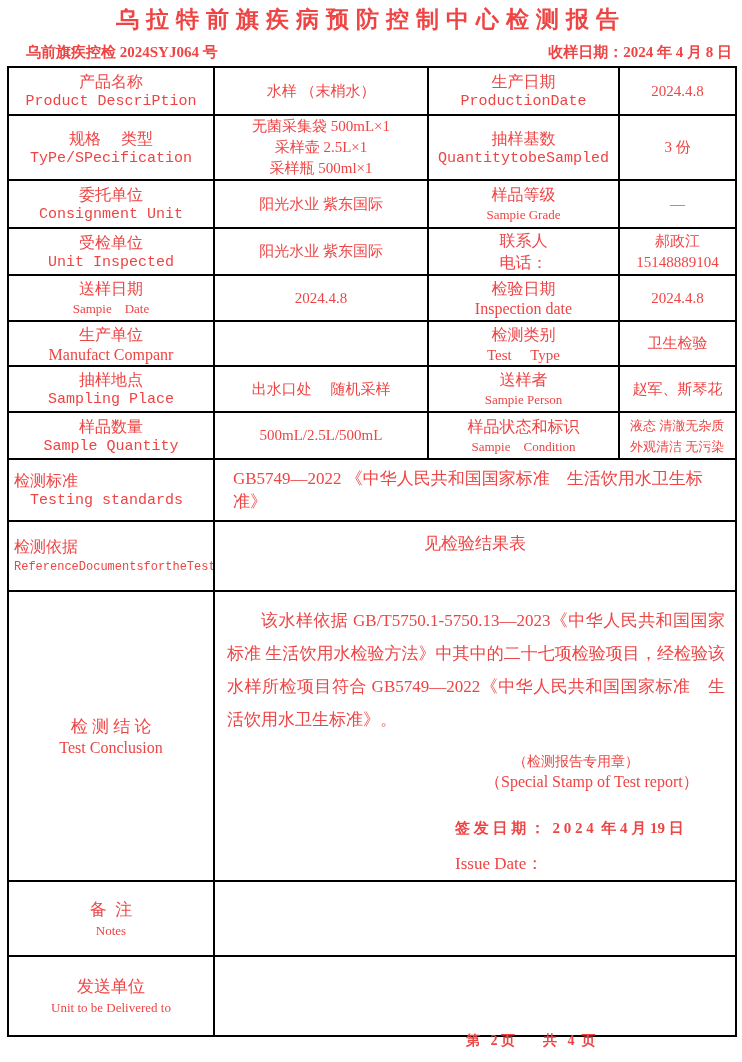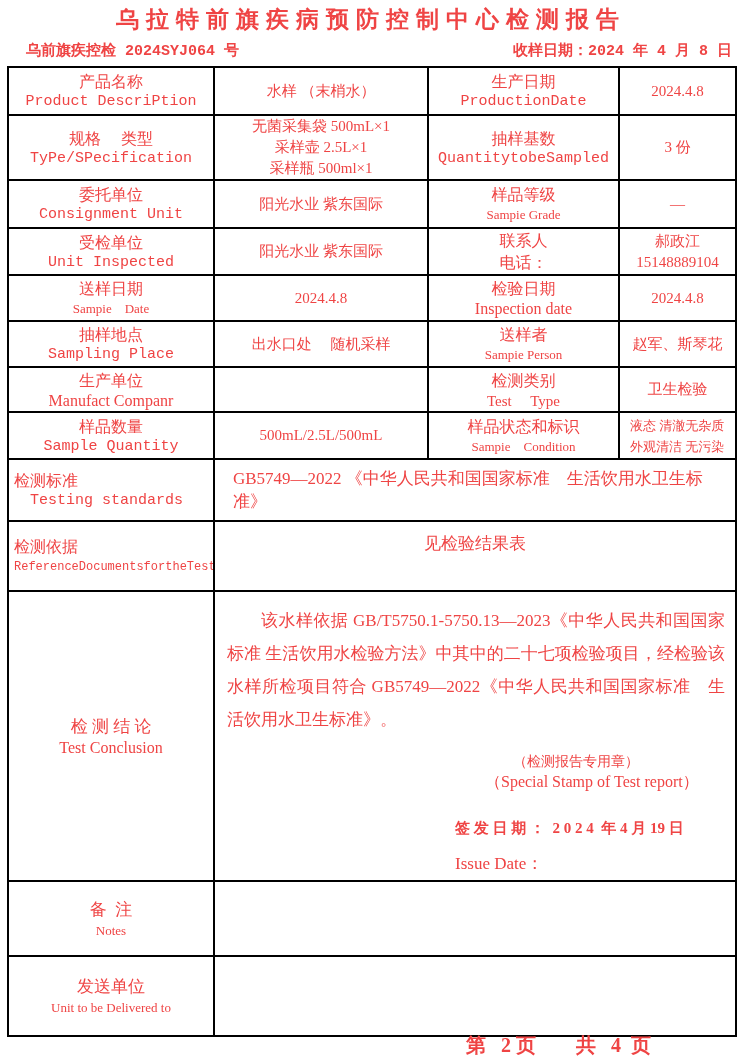--- a/index.html
+++ b/index.html
@@ -7,21 +7,21 @@
   .page {
     width:742px; height:1062px; background:#fff; color:#ef4444;
     position:relative; margin:0 auto; overflow:hidden;
   }
   .title {
     text-align:center; font-size:23px; font-weight:bold;
     letter-spacing:7px; padding-top:5px; line-height:30px;
   }
   .subheader {
     display:flex; justify-content:space-between; align-items:flex-end;
-    font-size:15px; font-weight:bold; margin:7px 10px 3px 26px; line-height:20px;font-family:Liberation Mono, monospace;
+    font-size:15px; font-weight:bold; margin:7px 10px 3px 26px; line-height:20px;
   }
   table.report {
     border-collapse:collapse; table-layout:fixed;
     width:728px; margin:4px 0 0 7px;
   }
   td { border:2px solid #000; vertical-align:middle; overflow:hidden; }
   .lab { text-align:center; }
   .zh { font-size:16px; line-height:22px; white-space:pre; }
   .zh-big { font-size:17px; line-height:24px; white-space:pre; }
   .en { font-size:13px; line-height:18px; white-space:pre; }
@@ -44,21 +44,21 @@
   .stamp-en { margin-top:0; margin-left:258px; font-size:16px; line-height:20px; }
   .issue-zh { margin-top:26px; margin-left:228px; font-size:15px; font-weight:bold; line-height:20px; white-space:pre; }
   .issue-en { margin-top:16px; margin-left:228px; font-size:17px; line-height:20px; }
   .footer-signs { position:absolute; left:0; top:996px; width:742px; height:22px;
     font-size:15px; font-weight:bold; }
   .footer-signs span { position:absolute; white-space:pre; }
   .sign-approver { left:8px; }
   .sign-reviewer { left:271px; }
   .sign-inspector { left:430px; }
   .page-line { position:absolute; left:0; top:1032px; width:742px;
-    font-size:20px; font-weight:bold; white-space:pre; padding-left:466px; }
+    font-size:14px; font-weight:bold; white-space:pre; padding-left:466px; }
 </style>
 </head>
 <body>
 
 <div class="page">
 
   <div class="title">乌拉特前旗疾病预防控制中心检测报告</div>
 
   <div class="subheader">
     <span>乌前旗疾控检 2024SYJ064 号</span>
@@ -139,44 +139,44 @@
         <div class="en">Sampie　Date</div>
       </td>
       <td class="val">2024.4.8</td>
       <td class="lab">
         <div class="zh">检验日期</div>
         <div class="en en-lg">Inspection date</div>
       </td>
       <td class="val">2024.4.8</td>
     </tr>
 
+    <tr style="height:45px">
+      <td class="lab">
+        <div class="zh">生产单位</div>
+        <div class="en en-lg">Manufact Companr</div>
+      </td>
+      <td class="val"></td>
+      <td class="lab">
+        <div class="zh">检测类别</div>
+        <div class="en en-md">Test　 Type</div>
+      </td>
+      <td class="val">卫生检验</td>
+    </tr>
+
     <tr style="height:46px">
       <td class="lab">
         <div class="zh">抽样地点</div>
         <div class="en mono">Sampling Place</div>
       </td>
       <td class="val">出水口处　 随机采样</td>
       <td class="lab">
         <div class="zh">送样者</div>
         <div class="en">Sampie Person</div>
       </td>
       <td class="val">赵军、斯琴花</td>
-    </tr>
-
-    <tr style="height:45px">
-      <td class="lab">
-        <div class="zh">生产单位</div>
-        <div class="en en-lg">Manufact Companr</div>
-      </td>
-      <td class="val"></td>
-      <td class="lab">
-        <div class="zh">检测类别</div>
-        <div class="en en-md">Test　 Type</div>
-      </td>
-      <td class="val">卫生检验</td>
     </tr>
 
     <tr style="height:47px">
       <td class="lab">
         <div class="zh">样品数量</div>
         <div class="en mono">Sample Quantity</div>
       </td>
       <td class="val">500mL/2.5L/500mL</td>
       <td class="lab">
         <div class="zh">样品状态和标识</div>

